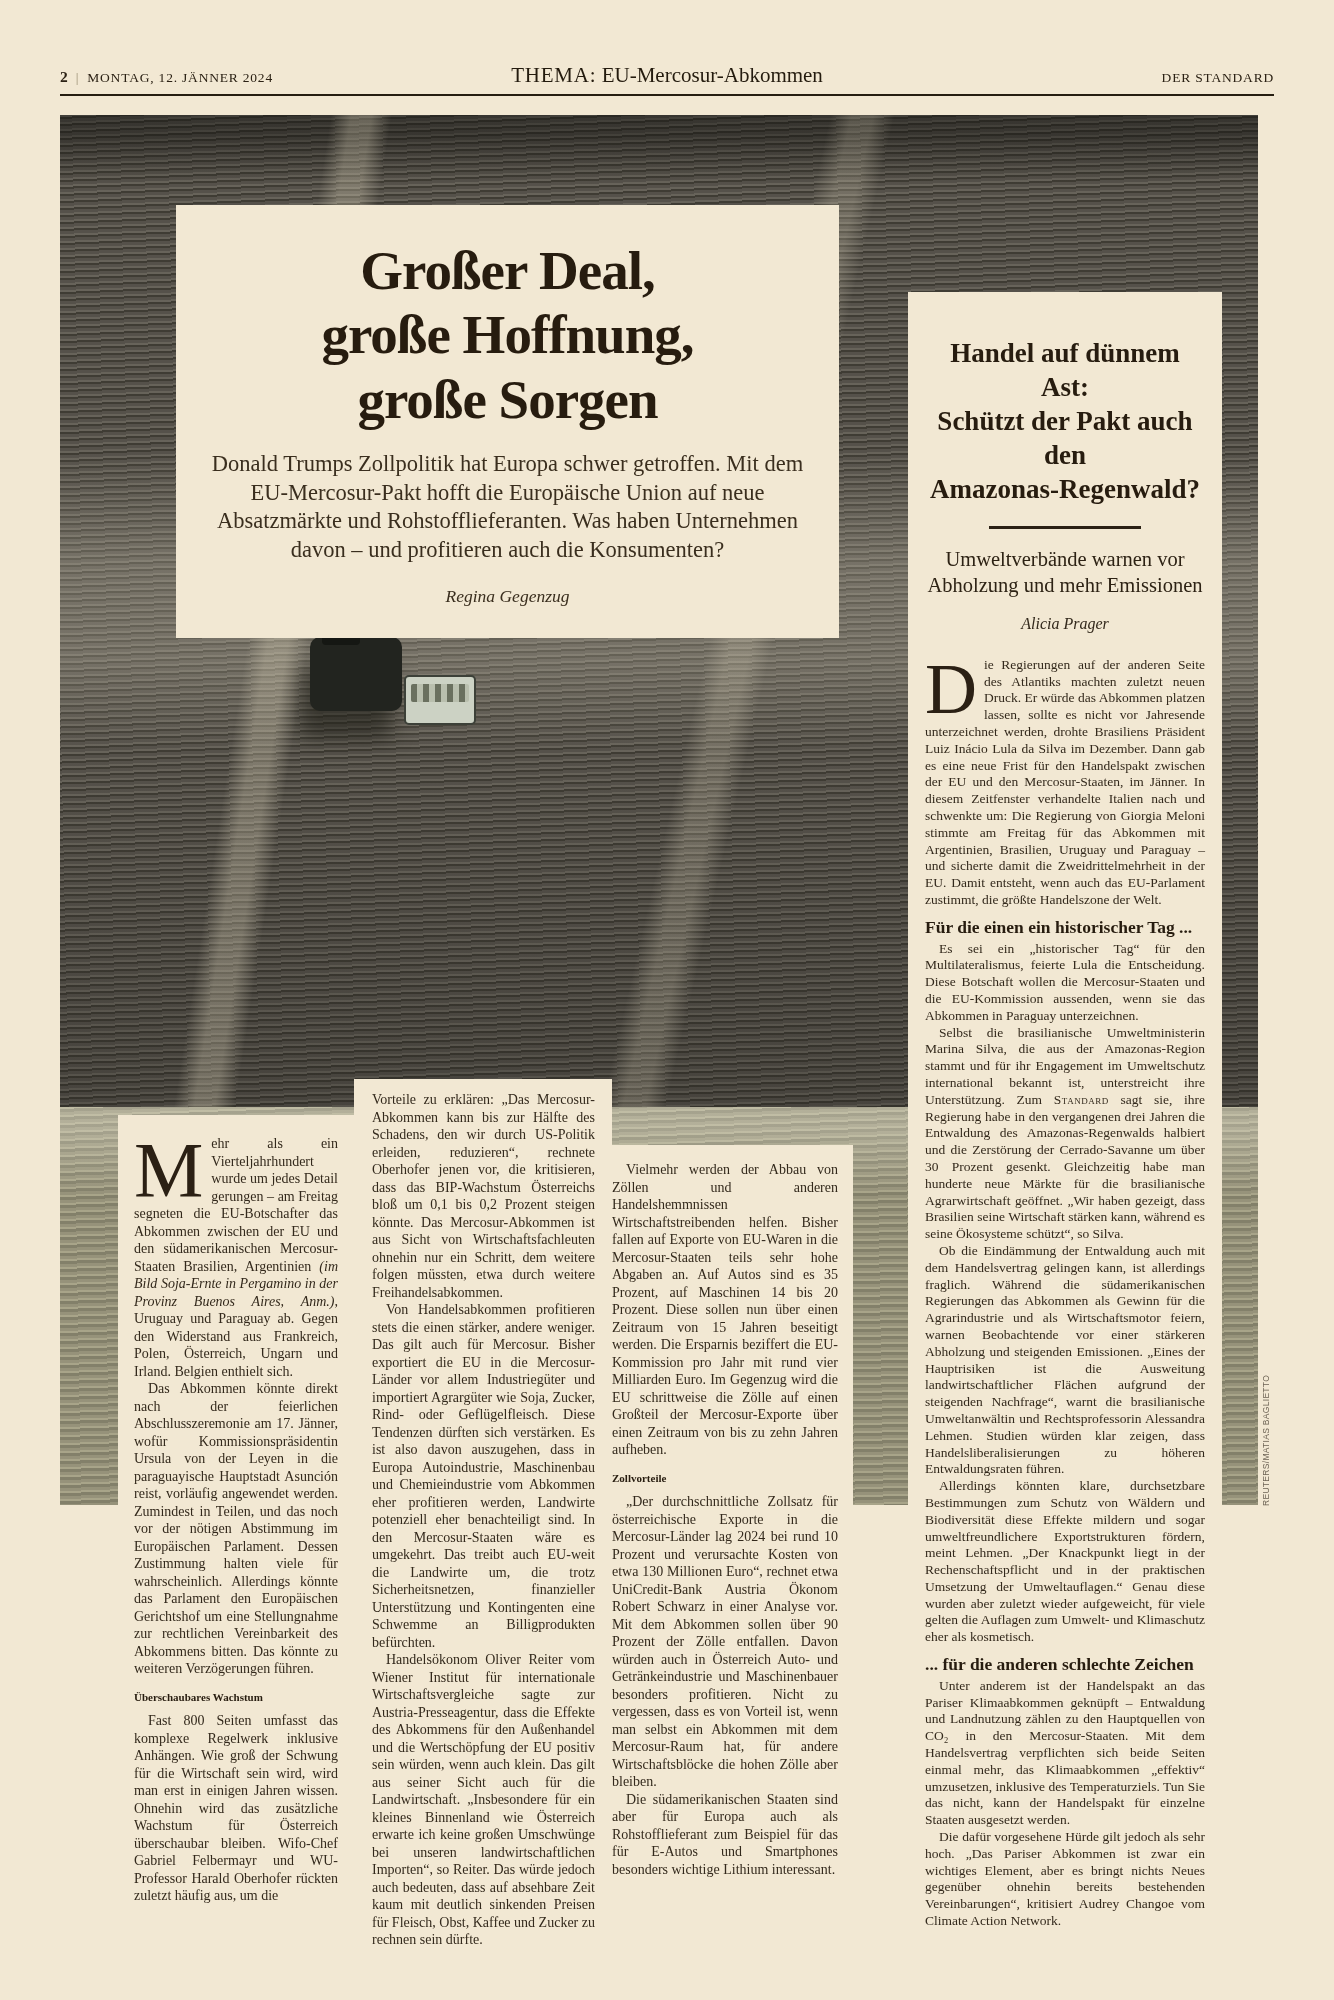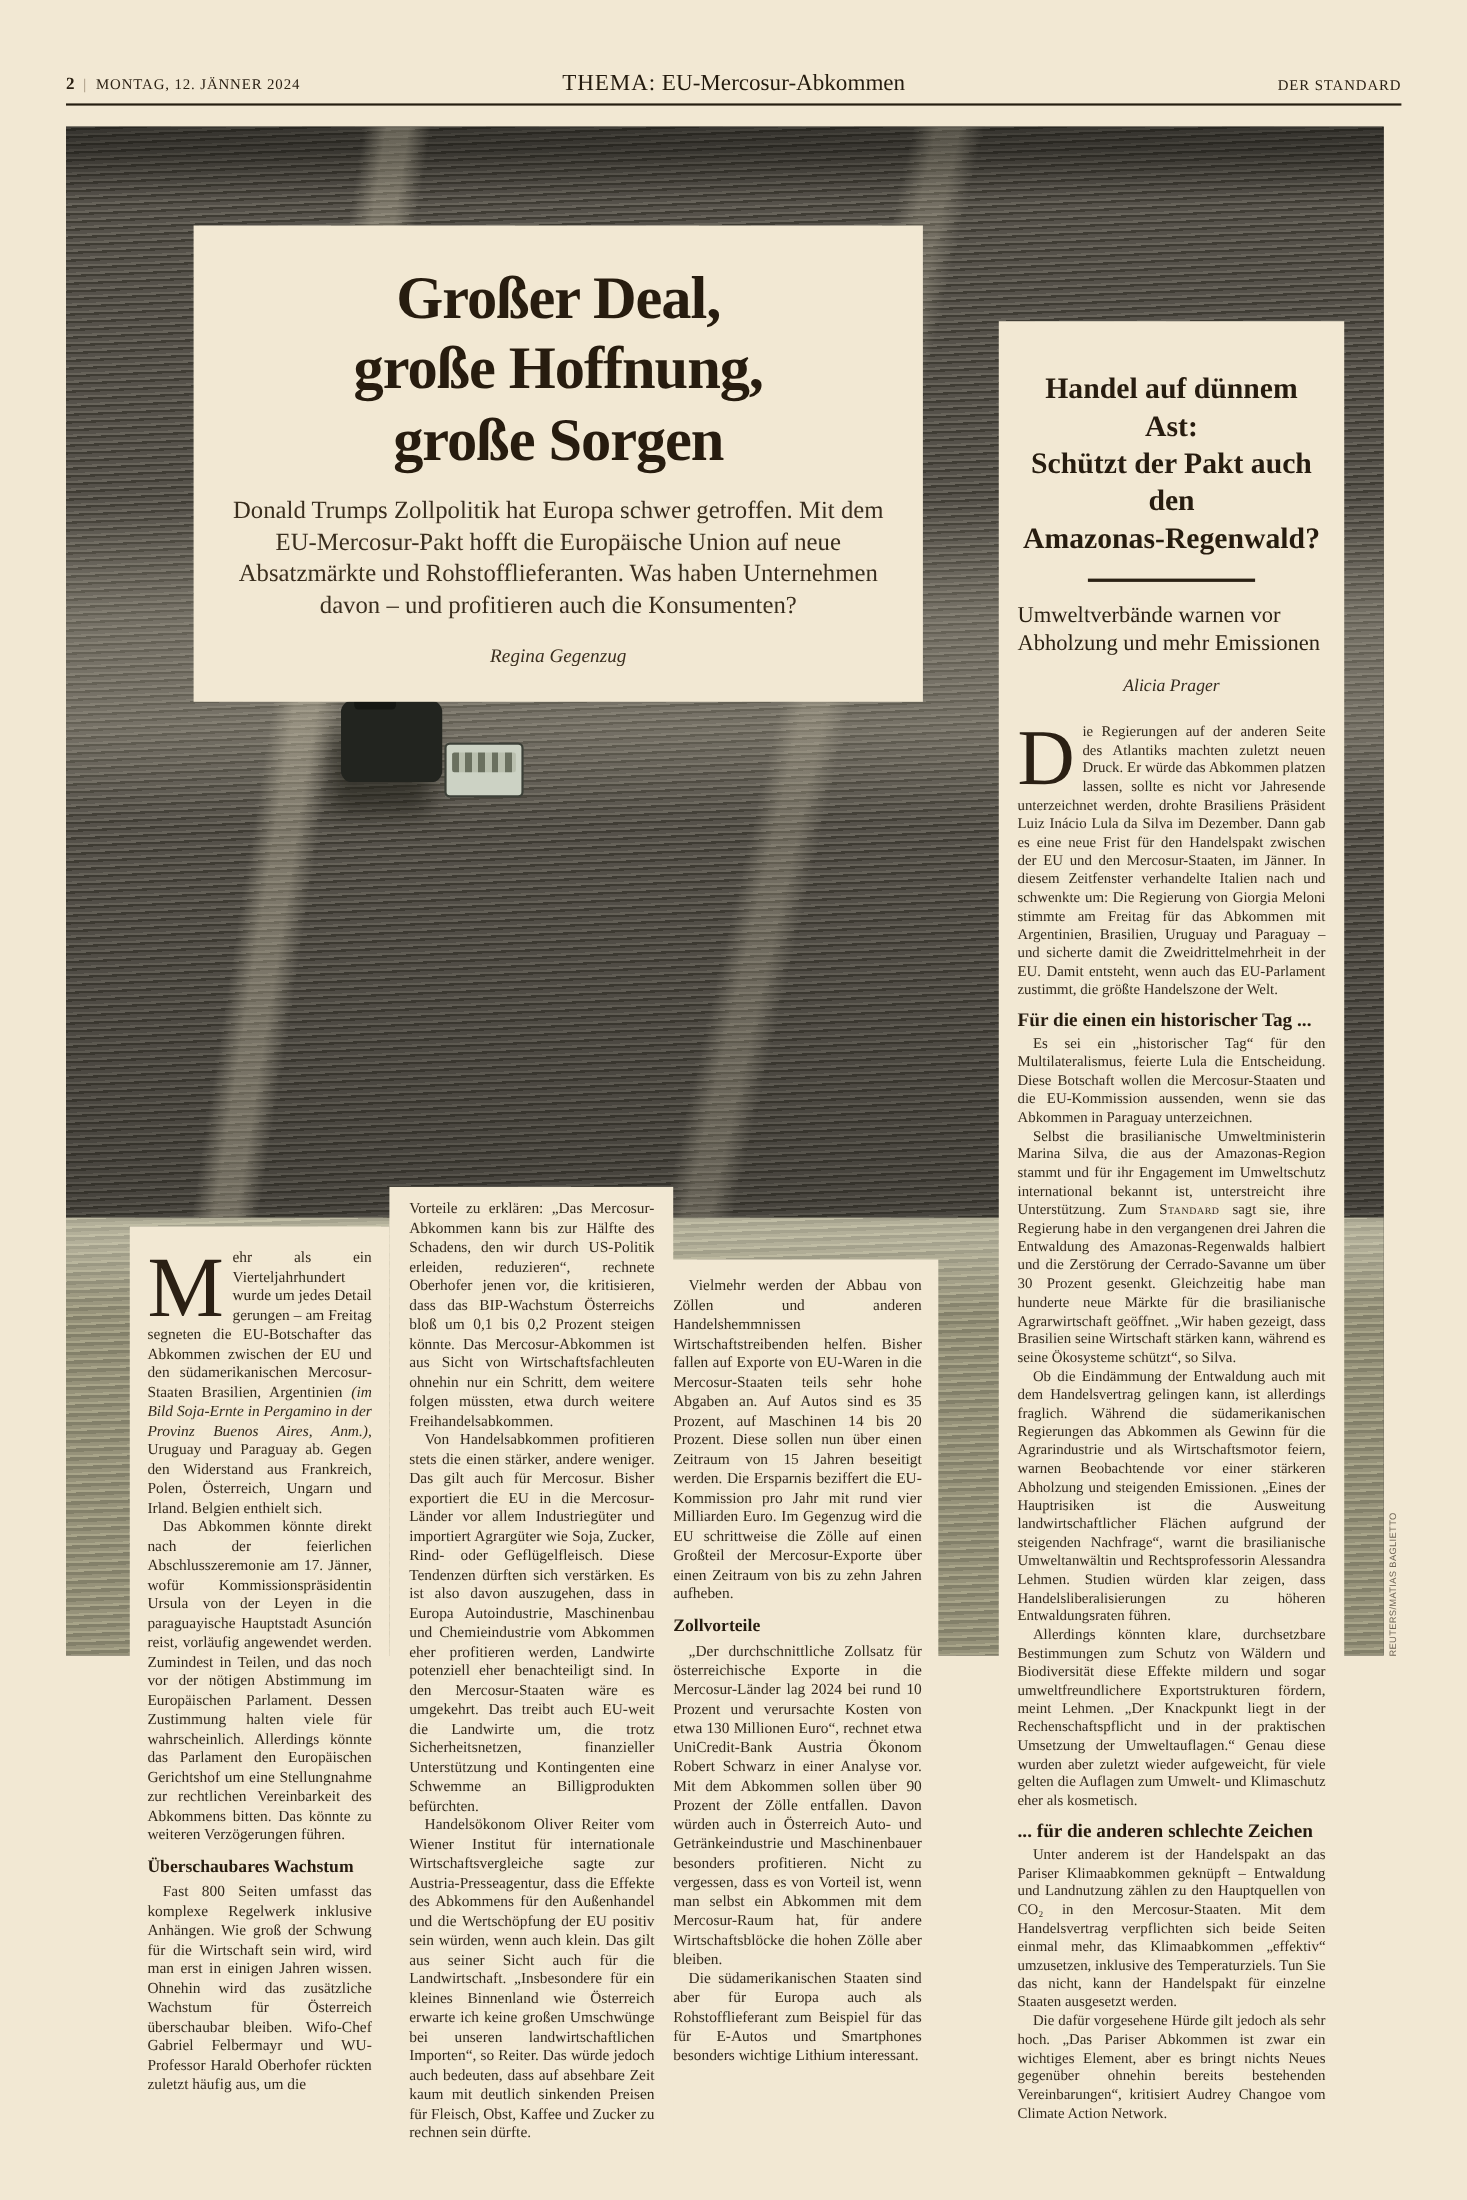--- a/index.html
+++ b/index.html
@@ -57,29 +57,29 @@
   .bodytext{text-align:justify; color:#33291c;}
   .bodytext p{margin:0;}
   .bodytext p.ind{text-indent:14px;}
   .dropcap{float:left; font-size:78px; line-height:60px; height:60px; padding:5px 8px 0 0; color:#2b2014;}
   .sc{font-variant:small-caps; letter-spacing:.5px;}
 
   
   .sidebox{position:absolute; left:908px; top:292px; width:314px; min-height:1660px; background:#f2e8d3; box-sizing:border-box; padding:44px 17px 20px;}
   .sidebox h2{margin:0; text-align:center; font-size:27px; line-height:1.26; font-weight:700; color:#271c0f; white-space:pre-line;}
   .subrule{width:152px; height:2.5px; background:#2b2114; margin:20px auto 17px;}
-  .subtitle{margin:0; font-size:20.5px; line-height:1.3; color:#2d2214; white-space:pre-line;}
+  .subtitle{margin:0; text-align:center; font-size:20.5px; line-height:1.3; color:#2d2214; white-space:pre-line;}
   .byline2{margin:16px 0 0; text-align:center; font-style:italic; font-size:16px;}
   .sb-body{margin-top:24px; font-size:13.5px; line-height:16.8px;}
   .sb-body h3{font-size:17.5px; margin:10px 0 5px; font-weight:700; text-align:left; text-indent:0; color:#271c0f;}
   .sb-body .dropcap{font-size:72px; line-height:56px; height:56px; padding:4px 7px 0 0;}
 
   
   .colbox{position:absolute; background:#f2e8d3; box-sizing:border-box; font-size:14px; line-height:17.5px;}
-  .colbox h4{font-size:16px; margin:11px 0 6px; font-weight:700; text-align:left; text-indent:0; color:#271c0f;}
+  .colbox h4{font-size:11px; margin:11px 0 6px; font-weight:700; text-align:left; text-indent:0; color:#271c0f;}
   .col1box{left:118px; top:1115px; width:236px; min-height:420px; padding:20px 16px 20px 16px;}
   .col2box{left:354px; top:1079px; width:258px; min-height:450px; padding:12px 17px 20px 18px;}
   .col3box{left:600px; top:1145px; width:253px; min-height:380px; padding:16px 15px 20px 12px;}
 </style>
 </head>
 <body>
 
 <div class="page">
 
   <div class="masthead">

